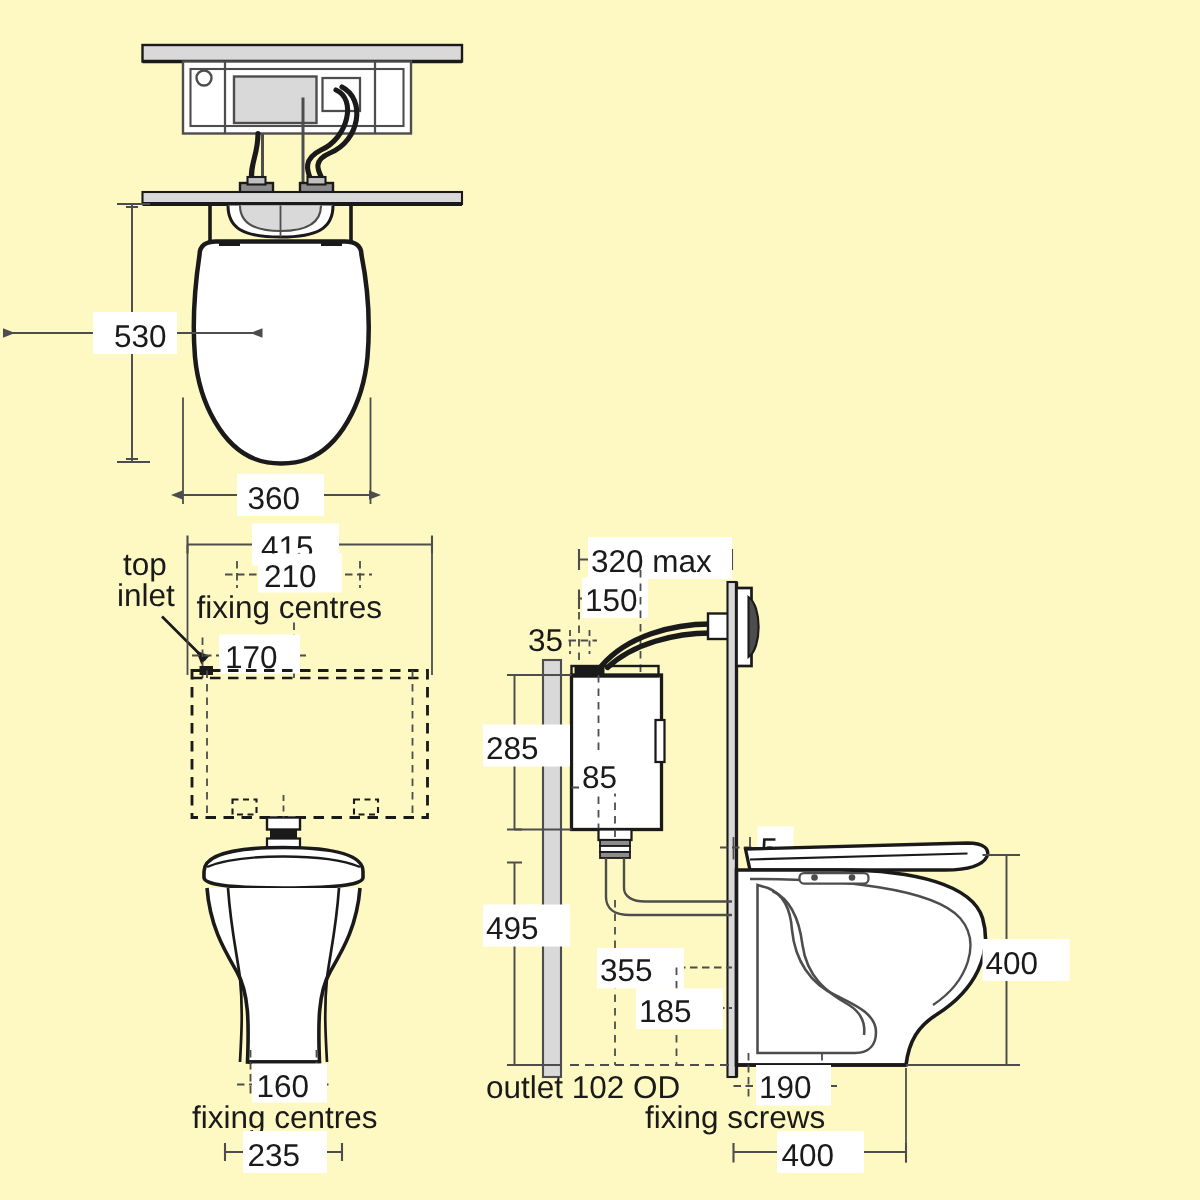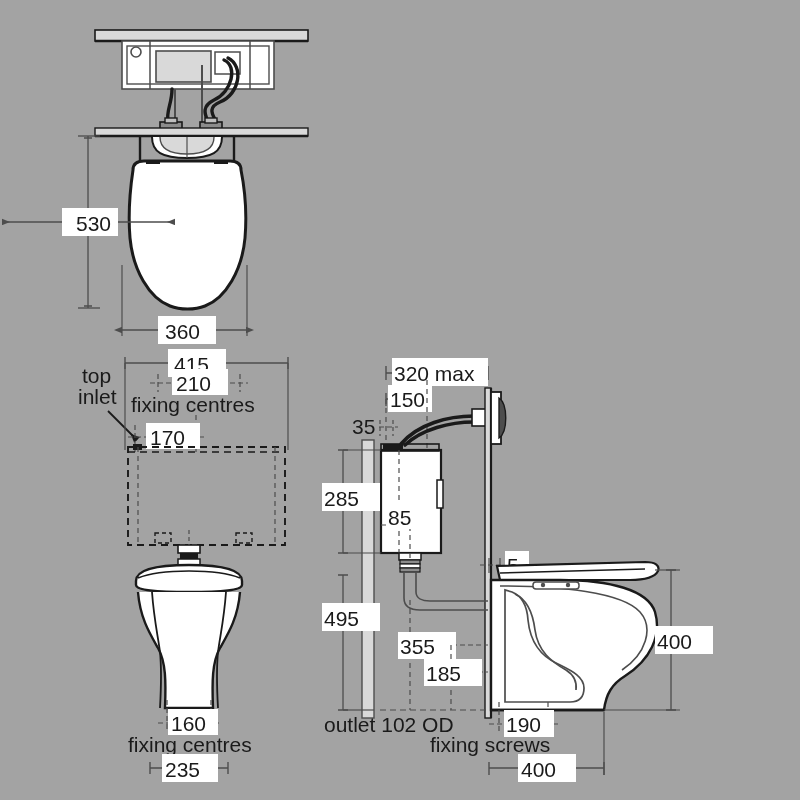--- a/index.html
+++ b/index.html
@@ -4,21 +4,21 @@
 <style>
   html, body {
     margin: 0;
     padding: 0;
     background: #ffffff;
   }
   #root {
     position: relative;
     width: 800px;
     height: 800px;
-    background: #a3a3a3;
+    background: #fef9c3;
     font-family: "Liberation Sans", sans-serif;
     overflow: hidden;
   }
   #drawing {
     position: absolute;
     left: 0;
     top: 0;
   }
   text.dim {
     font-family: "Liberation Sans", sans-serif;

